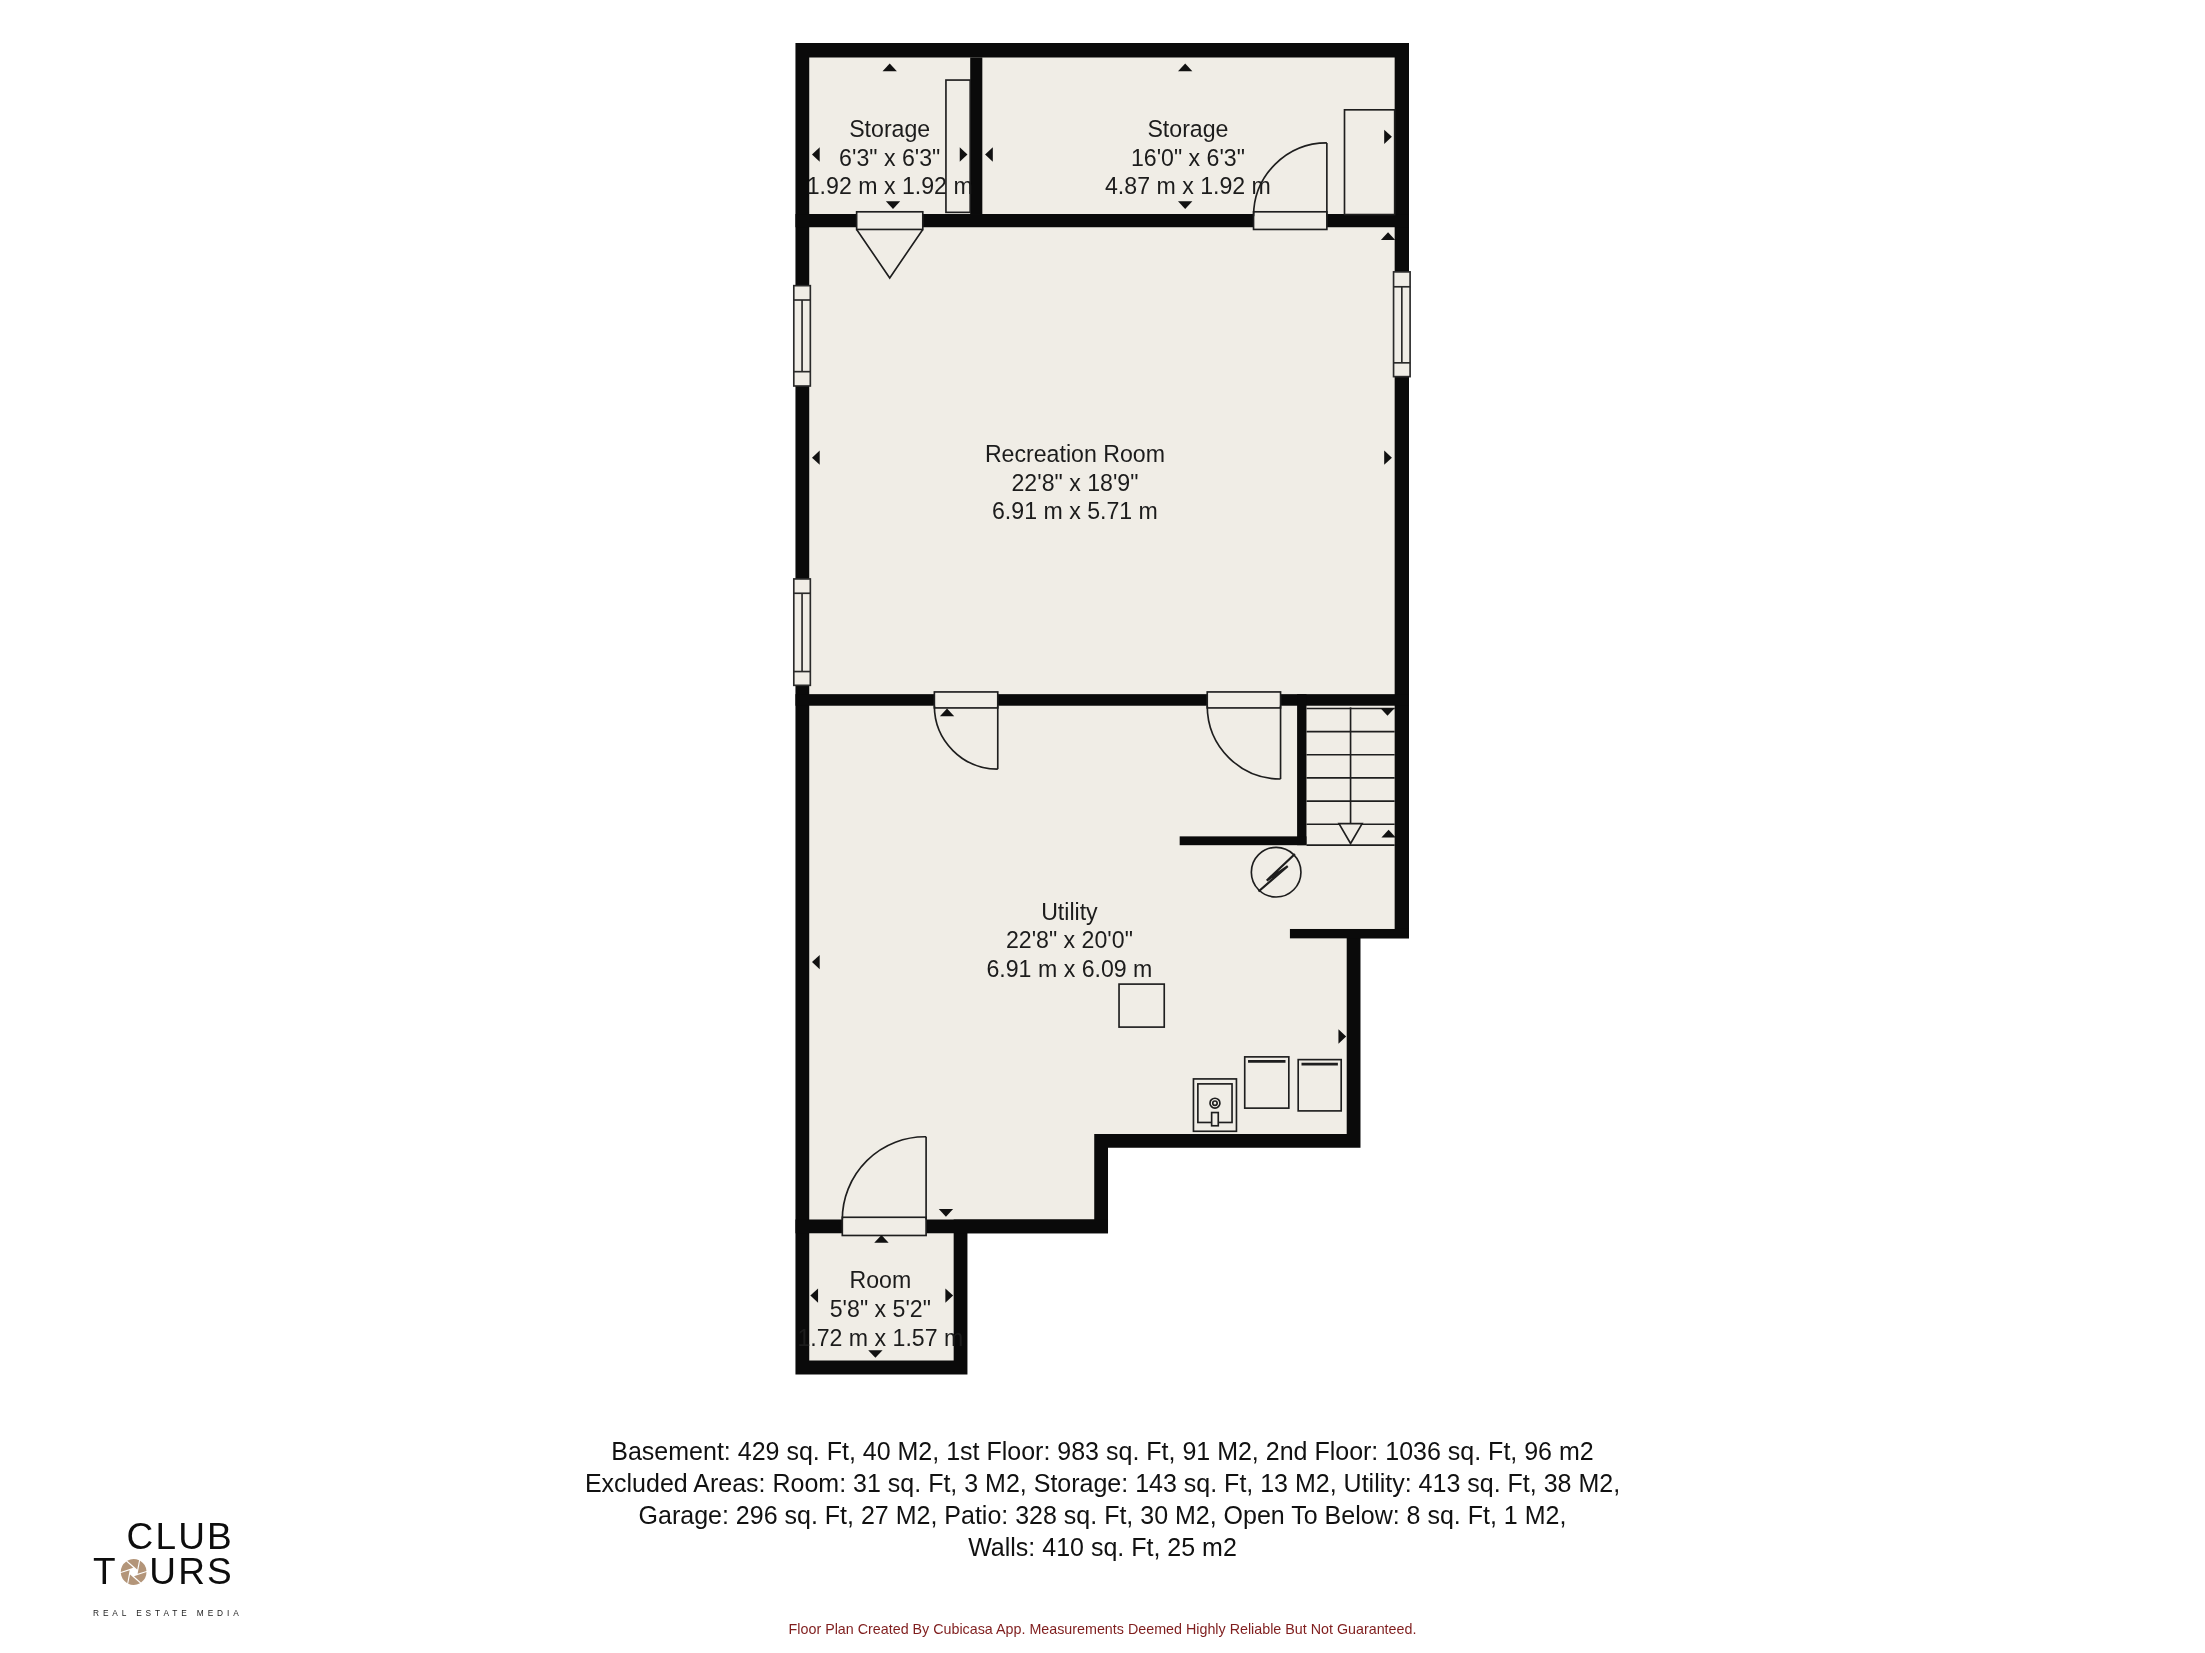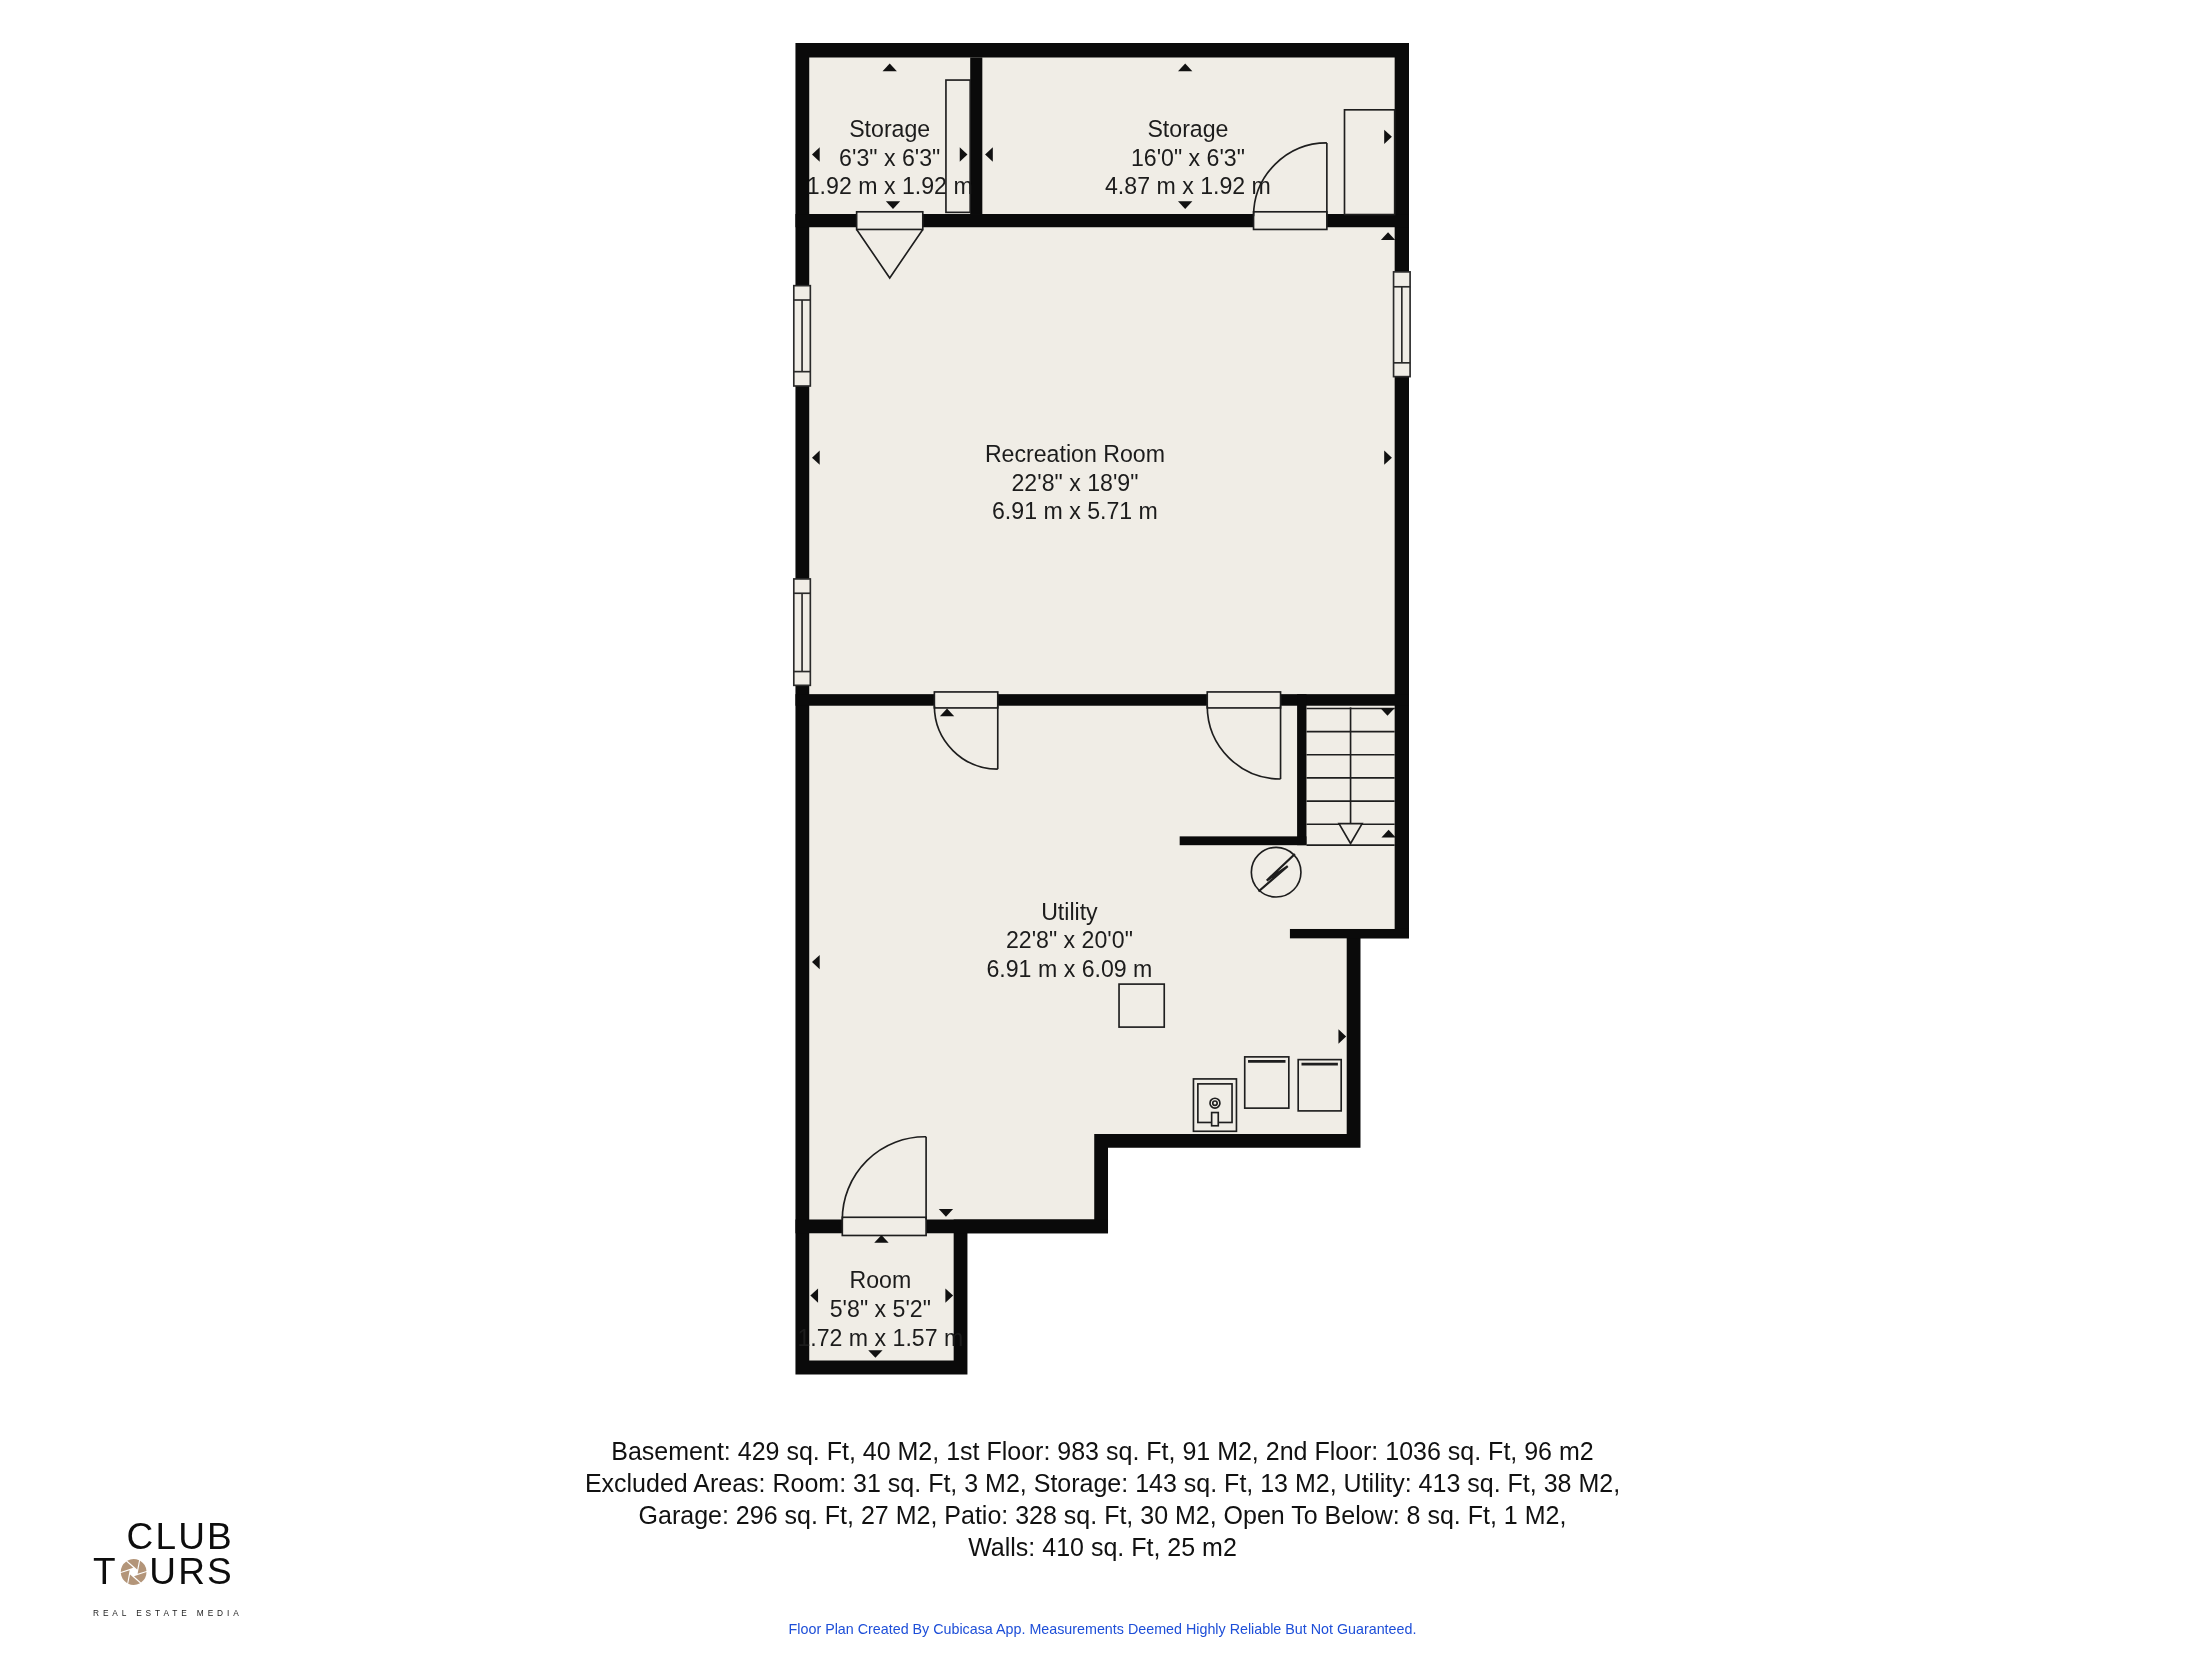--- a/index.html
+++ b/index.html
@@ -6,21 +6,21 @@
   body{width:2205px;height:1654px;position:relative;overflow:hidden;
        font-family:"Liberation Sans", sans-serif;}
   #plan-svg{position:absolute;left:0;top:0;width:2205px;height:1654px;}
   .room-name{font-size:42px;fill:#1c1c1c;}
   .room-dim{font-size:42px;fill:#1c1c1c;}
   svg text{text-anchor:middle;font-family:"Liberation Sans",sans-serif;}
   .summary{position:absolute;left:0;top:1435px;width:2205px;text-align:center;color:#111;}
   .summary .total{font-size:27.6px;font-weight:bold;line-height:34px;}
   .summary .sline{font-size:25px;line-height:32px;}
   .disclaimer{position:absolute;left:0;top:1621px;width:2205px;text-align:center;
-              font-size:14.3px;color:#1d4ed8;}
+              font-size:14.3px;color:#7f1d1d;}
   .logo{position:absolute;left:93px;top:1520px;width:141px;text-align:right;color:#0d0d0d;}
   .logo .l1{font-size:37px;letter-spacing:2.2px;line-height:34px;}
   .logo .l2{font-size:37px;letter-spacing:2.2px;line-height:35px;display:flex;
             align-items:center;justify-content:center;}
   .logo .l2 svg{margin:0 1.1px;}
   .logo .tagline{font-size:8.3px;letter-spacing:3.9px;margin-top:19px;color:#222;white-space:nowrap;}
 </style>
 </head>
 <body>
 

